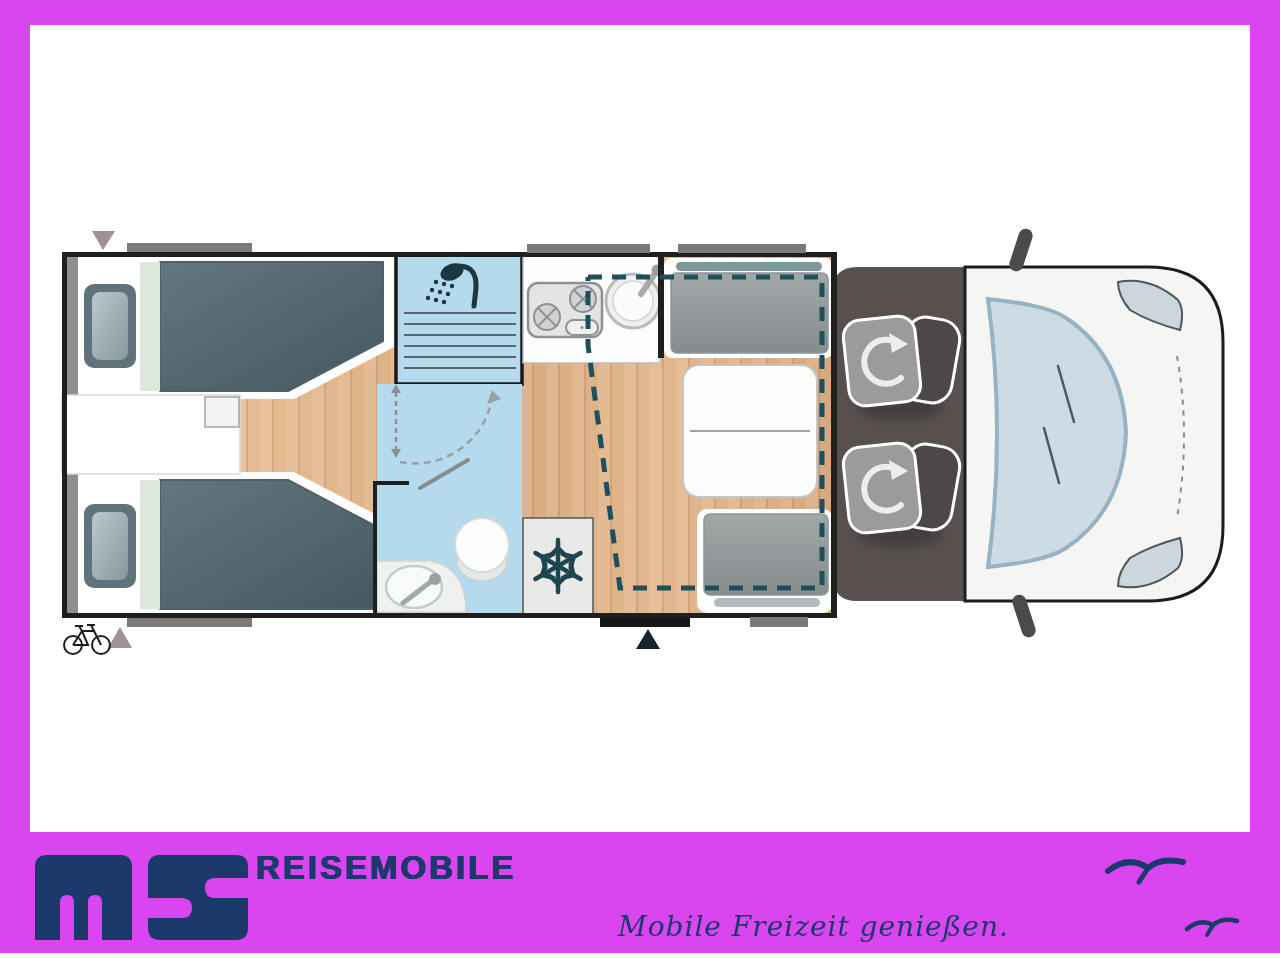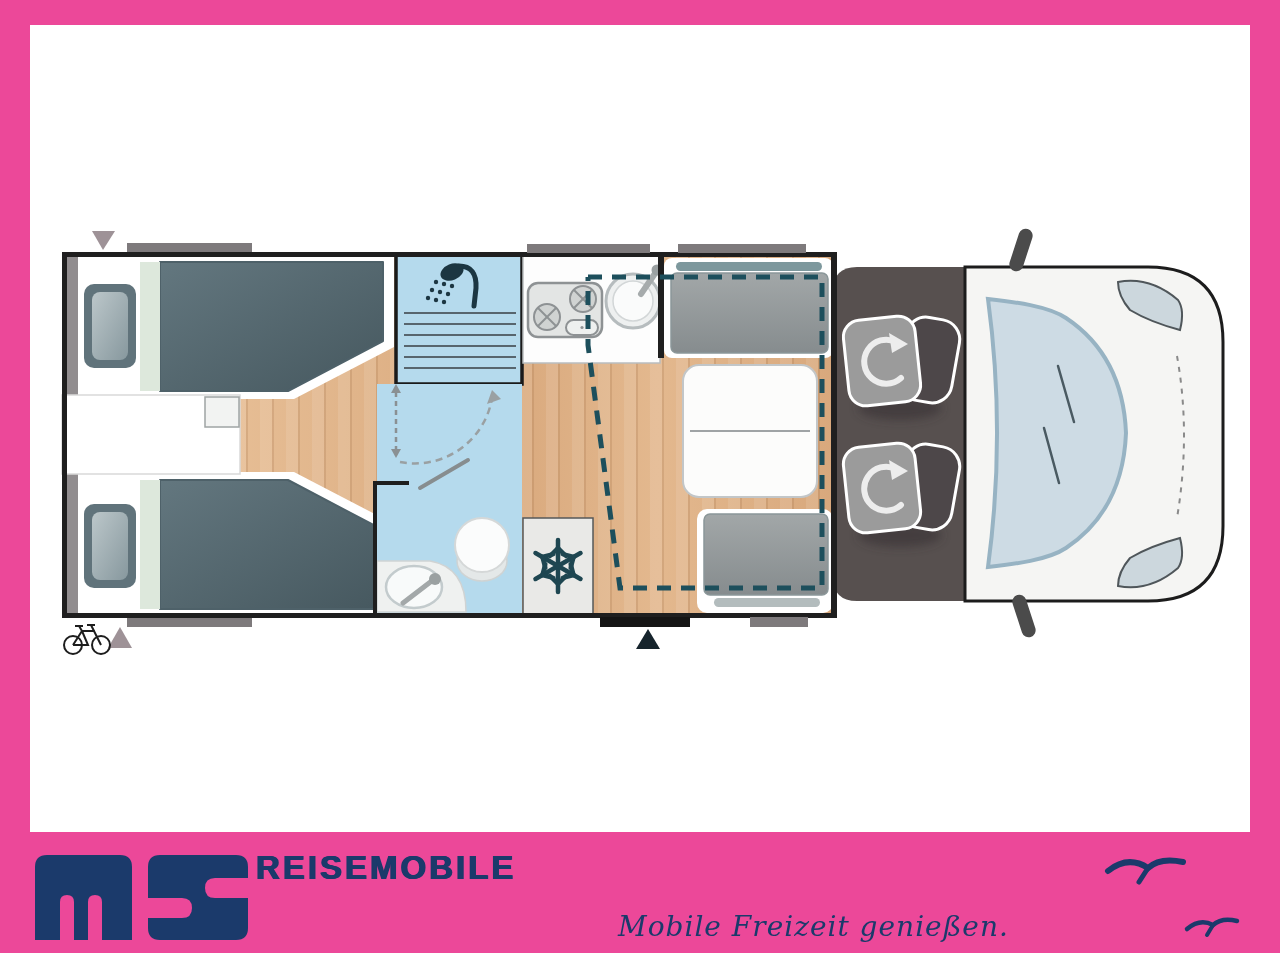--- a/index.html
+++ b/index.html
@@ -1,16 +1,16 @@
 <!DOCTYPE html>
 <html><head>
 <meta charset="utf-8">
 <style>
   html,body{margin:0;padding:0;background:#ffffff;}
-  #canvas{position:relative;width:1280px;height:959px;background:#ec4899;overflow:hidden;
+  #canvas{position:relative;width:1280px;height:959px;background:#d946ef;overflow:hidden;
           font-family:"Liberation Sans",sans-serif;}
   .abs{position:absolute;}
   #content-area{left:30px;top:25px;width:1220px;height:807px;background:#ffffff;}
   #bottom-white-strip{left:0;top:953px;width:1280px;height:6px;background:#ffffff;}
   #artwork{left:0;top:0;width:1280px;height:959px;pointer-events:none;}
   .wordmark{left:256px;top:851px;color:#1b3a6b;font-size:33px;font-weight:bold;
             letter-spacing:3px;line-height:1;
             text-shadow:0.7px 0 0 #1b3a6b,-0.7px 0 0 #1b3a6b;}
   .gmbh{left:203px;top:924px;color:#ffffff;font-size:12px;font-weight:bold;line-height:1;margin-top:28px;}
   .tagline{left:618px;top:888px;color:#1b3a6b;font-size:28px;font-weight:normal;font-style:italic;

